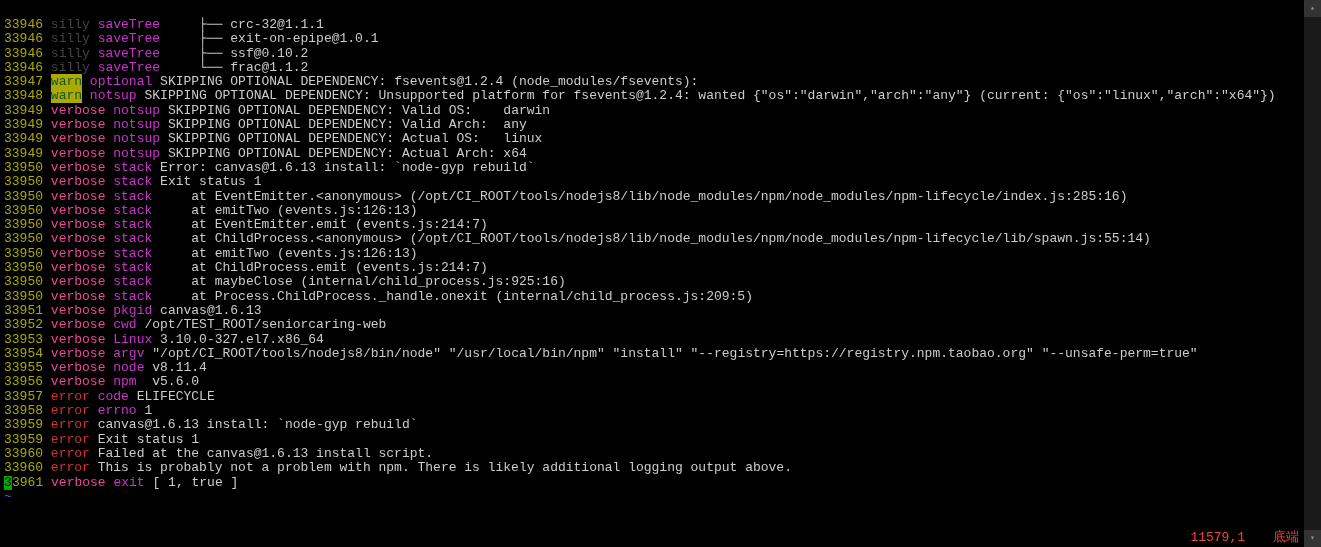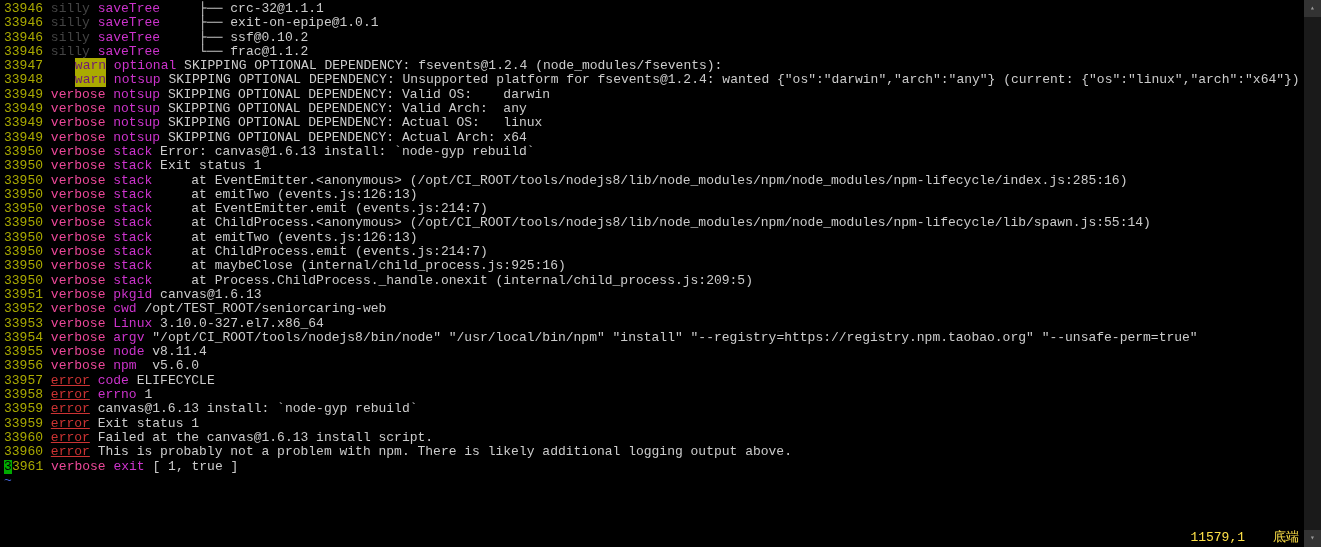--- a/index.html
+++ b/index.html
@@ -42,60 +42,58 @@
       left: 0;
       display: flex;
       align-items: center;
       justify-content: center;
       font-size: 8px;
       color: #999;
     }
     .scrollbar-arrow-up { top: 0; }
     .scrollbar-arrow-down { bottom: 0; }
     .terminal {
-      padding: 2px 4px;
+      padding: 18px 4px;
       white-space: pre;
       letter-spacing: 0;
     }
     .line {
       display: block;
       min-height: 14.3px;
     }
     .lineno {
       color: #aaaa00;
     }
     .silly {
       color: #444444;
     }
     .warn {
-      color: #701a75;
+      color: #14532d;
       background: #aaaa00;
-      margin-left: 24px;
     }
     .verbose {
       color: #ec4899;
     }
     .error {
       color: #cc3333;
-      text-decoration: underline;
     }
     .tag {
       color: #cc33cc;
     }
     .text {
       color: #ccc;
     }
     .tilde {
       color: #4466dd;
     }
     .status-bar {
       position: absolute;
       bottom: 2px;
       right: 22px;
-      color: #fde047;
+      color: #ef4444;
       display: flex;
       gap: 28px;
     }
     .cursor {
       background: #00aa00;
       color: #000;
       display: inline-block;
       width: 8px;
     }
   </style>

